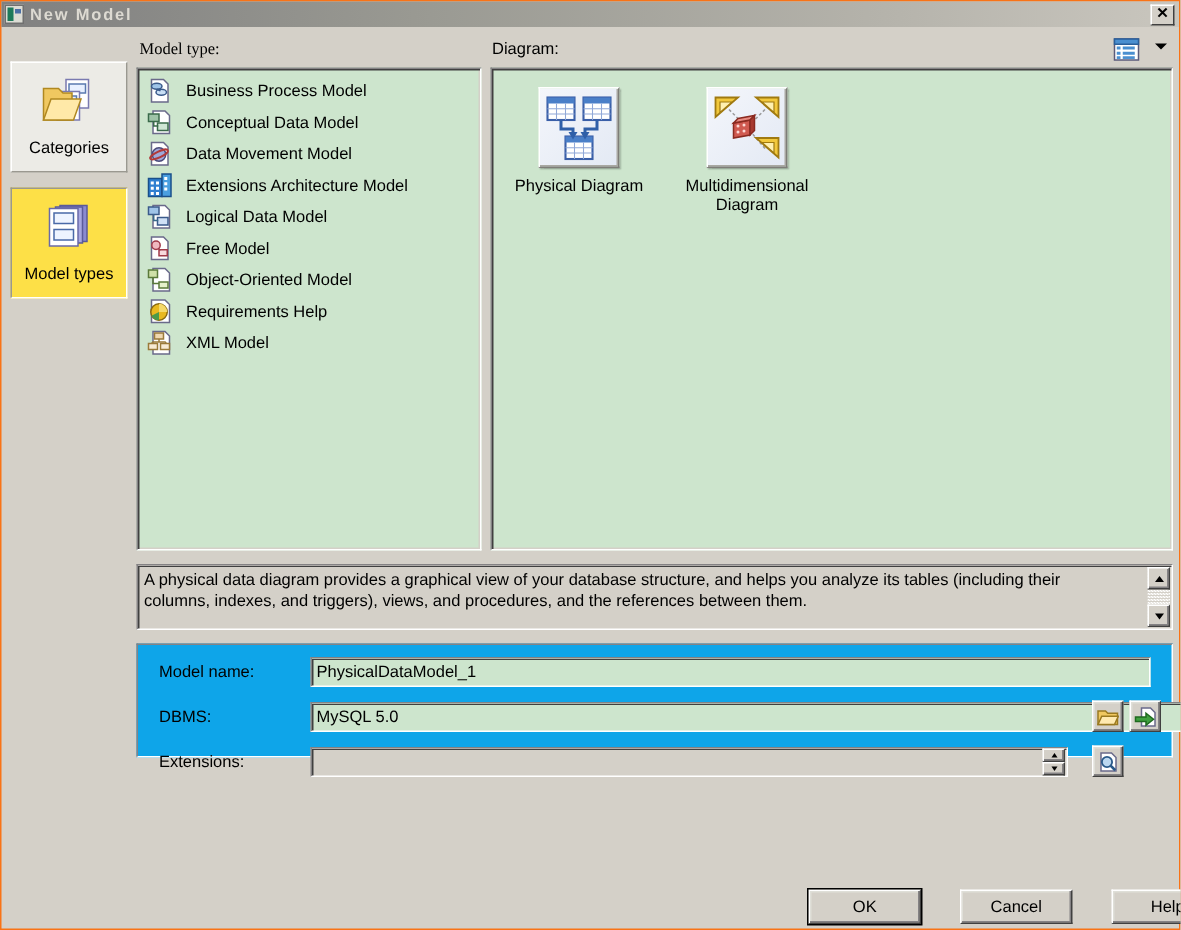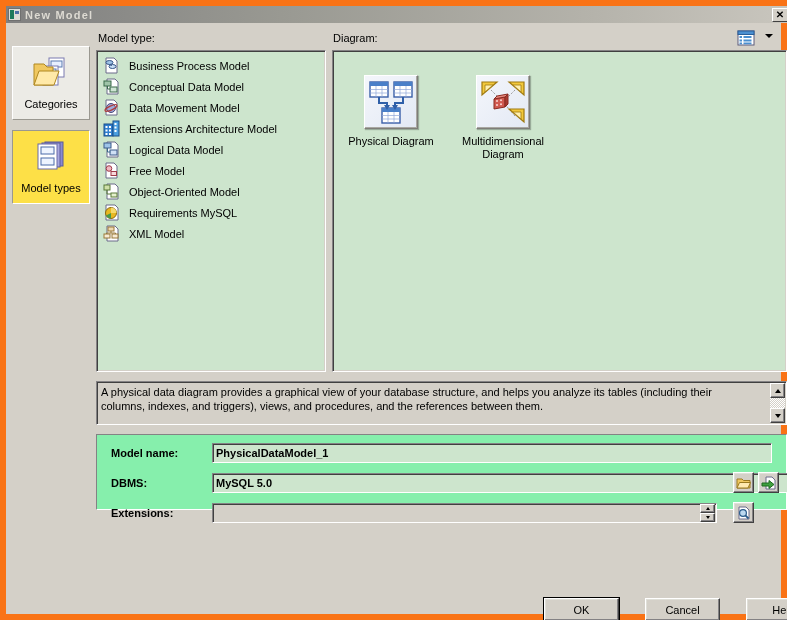--- a/index.html
+++ b/index.html
@@ -9,21 +9,21 @@
     background: #d4d0c8;
     font-family: "Liberation Sans", sans-serif;
     font-size: 11px;
     color: #000;
   }
   #app {
     position: relative;
     width: 787px; height: 620px;
     background: #d4d0c8;
     box-sizing: border-box;
-    border: 6px solid #f97316;
+    border: 1px solid #f97316;
   }
 
   
   #titlebar {
     position: absolute; left: 0; top: 0;
     width: 785px; height: 17px;
     background: linear-gradient(to right, #808080 0%, #999992 35%, #b5b3ab 75%, #c9c6be 100%);
     display: flex; align-items: center;
     padding: 0 2px;
     box-sizing: border-box;
@@ -148,21 +148,21 @@
   .mt-ico { width: 17px; height: 17px; position: relative; flex: 0 0 auto; }
 
   
   #diagram-panel {
     position: absolute; left: 326px; top: 44px;
     width: 455px; height: 322px;
     background: #cde5cd;
   }
   #diagram-items {
     position: absolute; left: 0; top: 0;
-    padding: 24px 0 0 14px;
+    padding: 12px 0 0 14px;
     display: flex;
     gap: 24px;
   }
   .dg-item {
     width: 88px;
     display: flex; flex-direction: column; align-items: center;
     cursor: default;
   }
   .dg-ico-frame {
     width: 54px; height: 54px;
@@ -229,26 +229,25 @@
     cursor: default;
   }
   .sb-arrow.down { position: absolute; bottom: 0; left: 0; }
   .tri-up { width:0;height:0;border-left:3px solid transparent;border-right:3px solid transparent;border-bottom:4px solid #000; }
   .tri-dn { width:0;height:0;border-left:3px solid transparent;border-right:3px solid transparent;border-top:4px solid #000; }
 
   
   #form-box {
     position: absolute; left: 90px; top: 428px;
     width: 691px; height: 76px;
-    background: #86efac;
+    background: #0ea5e9;
     border: 1px solid #ffffff;
     border-top-color: #848284;
     border-left-color: #848284;
     box-sizing: border-box;
-    font-weight: bold;
   }
   .flabel {
     position: absolute;
     font-size: 11px; color: #000;
     line-height: 20px;
   }
   .finput {
     position: absolute;
     height: 20px;
     background: #cde5cd;
@@ -317,21 +316,21 @@
 <body>
 
 <div id="app">
 
   <div id="titlebar">
     <div id="title-icon"></div>
     <span id="title-text">New Model</span>
     <div id="close-btn">✕</div>
   </div>
 
-  <div class="sec-label" style="left:92px; top:26px;">Model type:</div>
+  <div class="sec-label" style="left:92px; top:26px;font-family:Liberation Serif, serif;">Model type:</div>
   <div class="sec-label" style="left:327px; top:26px;">Diagram:</div>
 
   <div id="sidebar">
 
     <div class="side-btn">
       <span class="side-ico">
         <svg width="44" height="38" viewBox="0 0 44 38">
           <rect x="20" y="3" width="15" height="19" fill="#ffffff" stroke="#7a7ab0" stroke-width="1"></rect>
           <rect x="22" y="6" width="11" height="6" fill="#e8f0ff" stroke="#5a7ab0" stroke-width="1"></rect>
           <rect x="14" y="11" width="15" height="19" fill="#ffffff" stroke="#7a7ab0" stroke-width="1"></rect>
@@ -455,21 +454,21 @@
 
       <div class="mt-item">
         <span class="mt-ico">
           <svg width="17" height="17" viewBox="0 0 17 17">
             <path d="M3,1 h9 l3,3 v12 H3 Z" fill="#ffffff" stroke="#6a6a8a" stroke-width="1"></path>
             <circle cx="8" cy="9" r="5.5" fill="#e8b820" stroke="#8a6a10"></circle>
             <path d="M8,3.5 A5.5,5.5 0 0 1 13.5,9 L8,9 Z" fill="#f5d96a"></path>
             <path d="M8,9 L3,11.5 A5.5,5.5 0 0 0 8,14.5 Z" fill="#4a9a4a"></path>
           </svg>
         </span>
-        <span class="mt-label">Requirements MySQL</span>
+        <span class="mt-label">Requirements Help</span>
       </div>
 
       <div class="mt-item">
         <span class="mt-ico">
           <svg width="17" height="17" viewBox="0 0 17 17">
             <path d="M4,1 h8 l3,3 v12 H4 Z" fill="#ffffff" stroke="#6a6a8a" stroke-width="1"></path>
             <rect x="5" y="2" width="6" height="4" fill="#f0d8b0" stroke="#9a7a3a"></rect>
             <rect x="1" y="9" width="6" height="4" fill="#f7ead4" stroke="#9a7a3a"></rect>
             <rect x="9" y="9" width="6" height="4" fill="#f7ead4" stroke="#9a7a3a"></rect>
             <path d="M8,6 v2 M3.5,8 h9 M3.5,8 v1 M12.5,8 v1" stroke="#9a7a3a" fill="none"></path>

